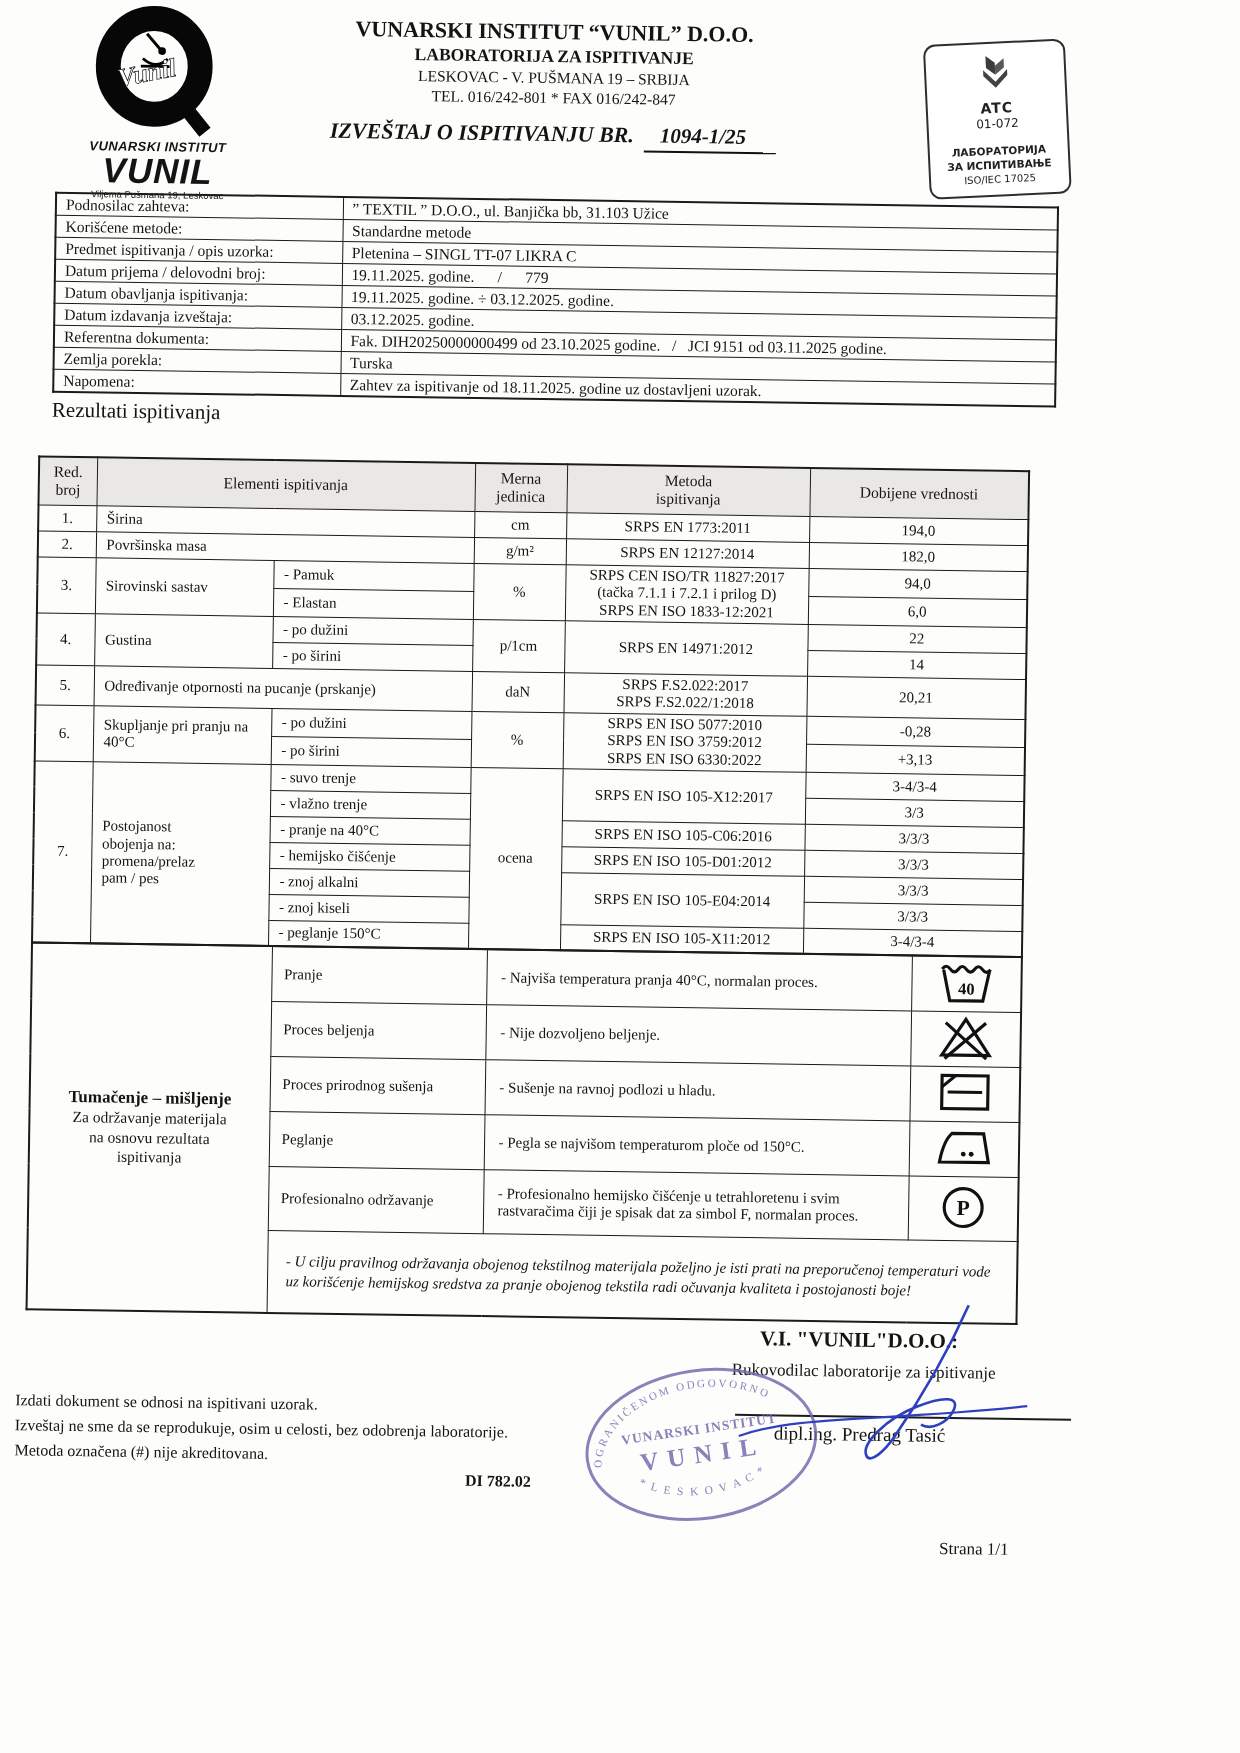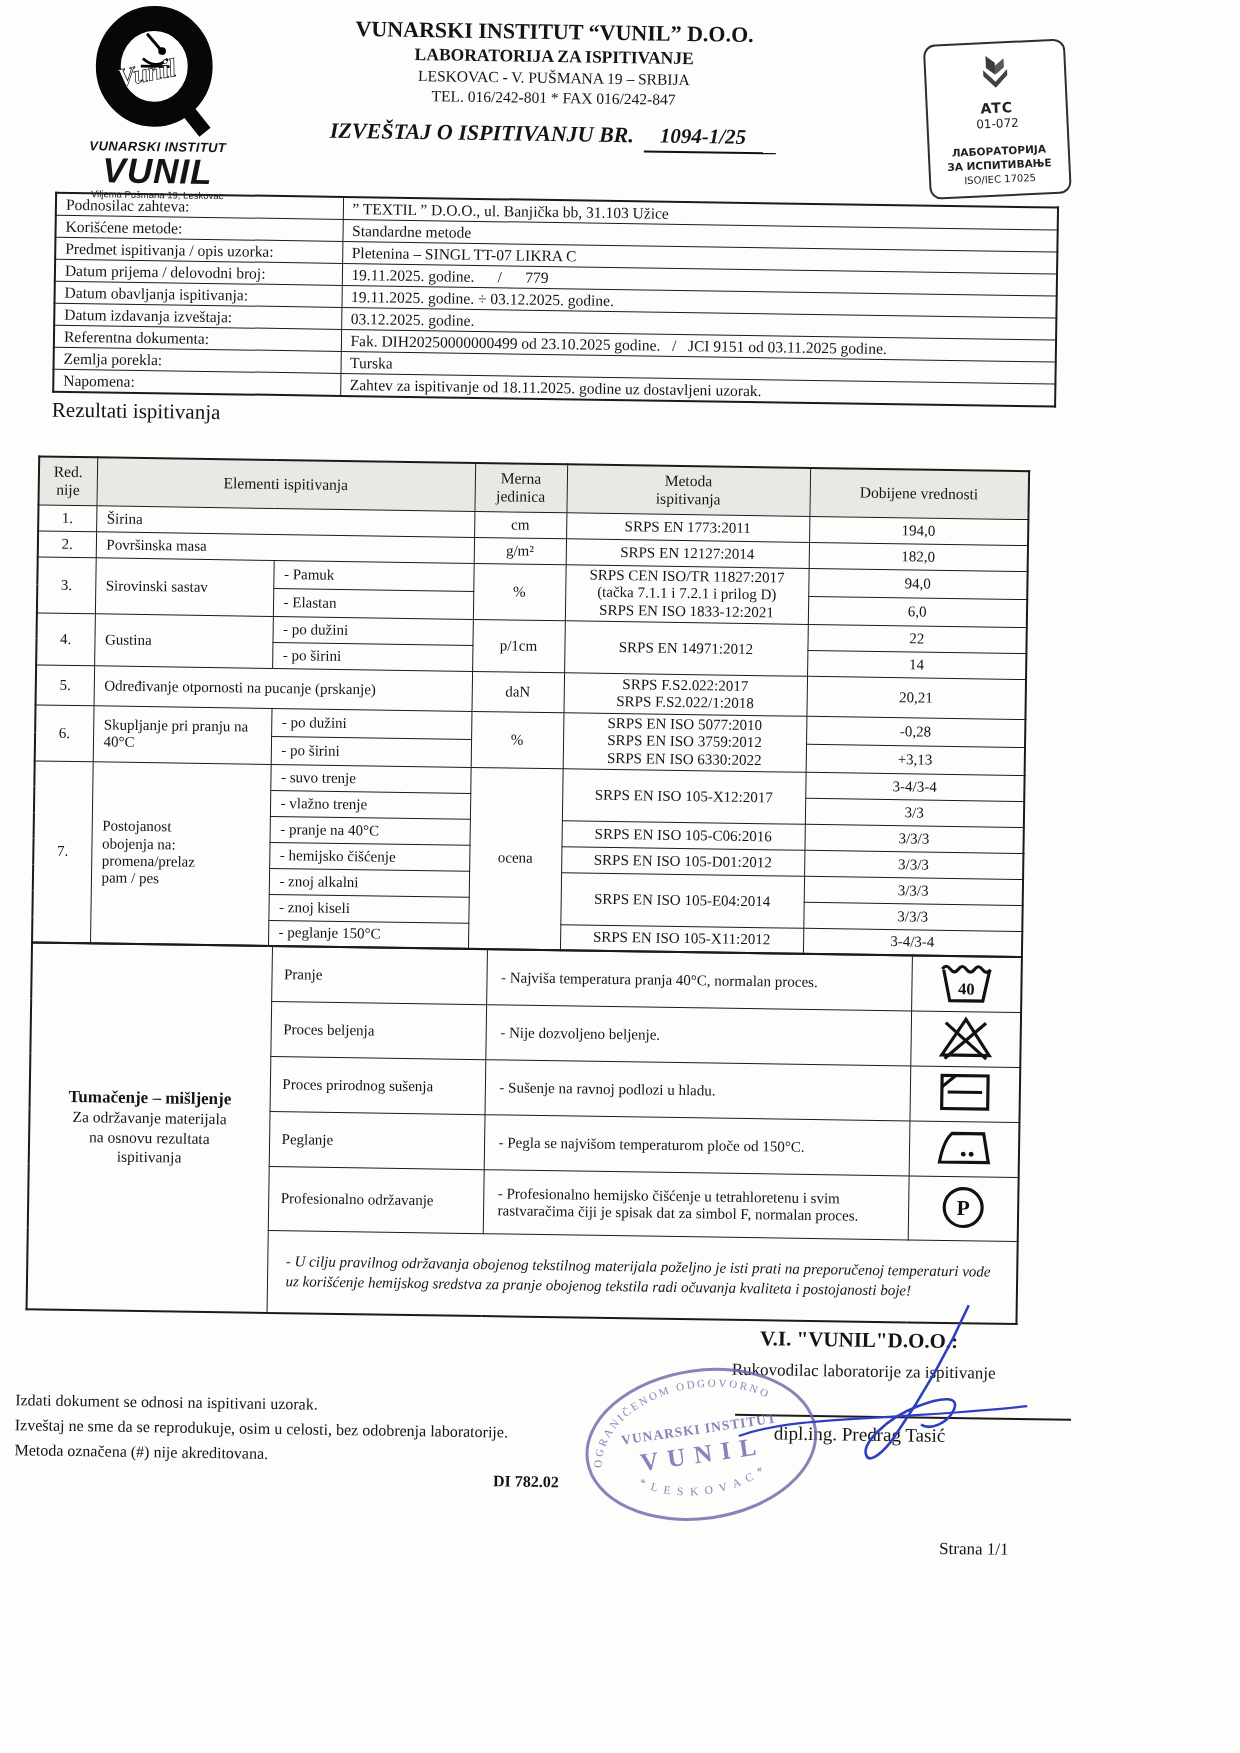--- a/index.html
+++ b/index.html
@@ -59,21 +59,21 @@
   
   .sig-company{position:absolute;left:780px;top:1316px;font-size:21px;font-weight:bold;white-space:nowrap;}
   .sig-role{position:absolute;left:752px;top:1350px;font-size:17px;white-space:nowrap;}
   .sig-rule{position:absolute;left:756px;top:1404px;width:336px;border-top:2px solid #1b1b1b;}
   .sig-name{position:absolute;left:795px;top:1412px;font-size:19px;white-space:nowrap;}
   .stamp{position:absolute;left:598px;top:1350px;transform:rotate(-9deg);opacity:.82;}
   .sigpen{position:absolute;left:730px;top:1286px;z-index:5;}
   .fnotes{position:absolute;left:10px;top:1392px;font-size:16px;}
   .fnote{margin-bottom:7px;display:flex;}
   .diamond{font-family:"DejaVu Sans",sans-serif;font-size:13px;width:26px;flex:0 0 26px;padding-top:2px;}
-  .dicode{position:absolute;left:515px;top:1466px;font-size:16px;font-weight:bold;}
+  .dicode{position:absolute;left:487px;top:1466px;font-size:16px;font-weight:bold;}
   .strana{position:absolute;left:962px;top:1526px;font-size:17px;}
   svg text{font-family:"Liberation Serif","DejaVu Serif",serif;}
 </style>
 </head>
 <body>
 
 <div class="scan">
 
   <div class="logo">
     <svg width="150" height="134" viewBox="0 0 150 140">
@@ -168,21 +168,21 @@
           <col style="width:58px">
           <col style="width:178px">
           <col style="width:200px">
           <col style="width:92px">
           <col style="width:243px">
           <col style="width:219px">
         </colgroup>
     <tbody>
           <tr class="hrow">
       <td class="pre">Red.
-nije</td>
+broj</td>
       <td colspan="2">Elementi ispitivanja</td>
       <td class="pre">Merna
 jedinica</td>
       <td class="pre">Metoda
 ispitivanja</td>
       <td>Dobijene vrednosti</td>
     </tr>
     <tr>
       <td class="c">1.</td>
       <td colspan="2" class="l">Širina</td>

